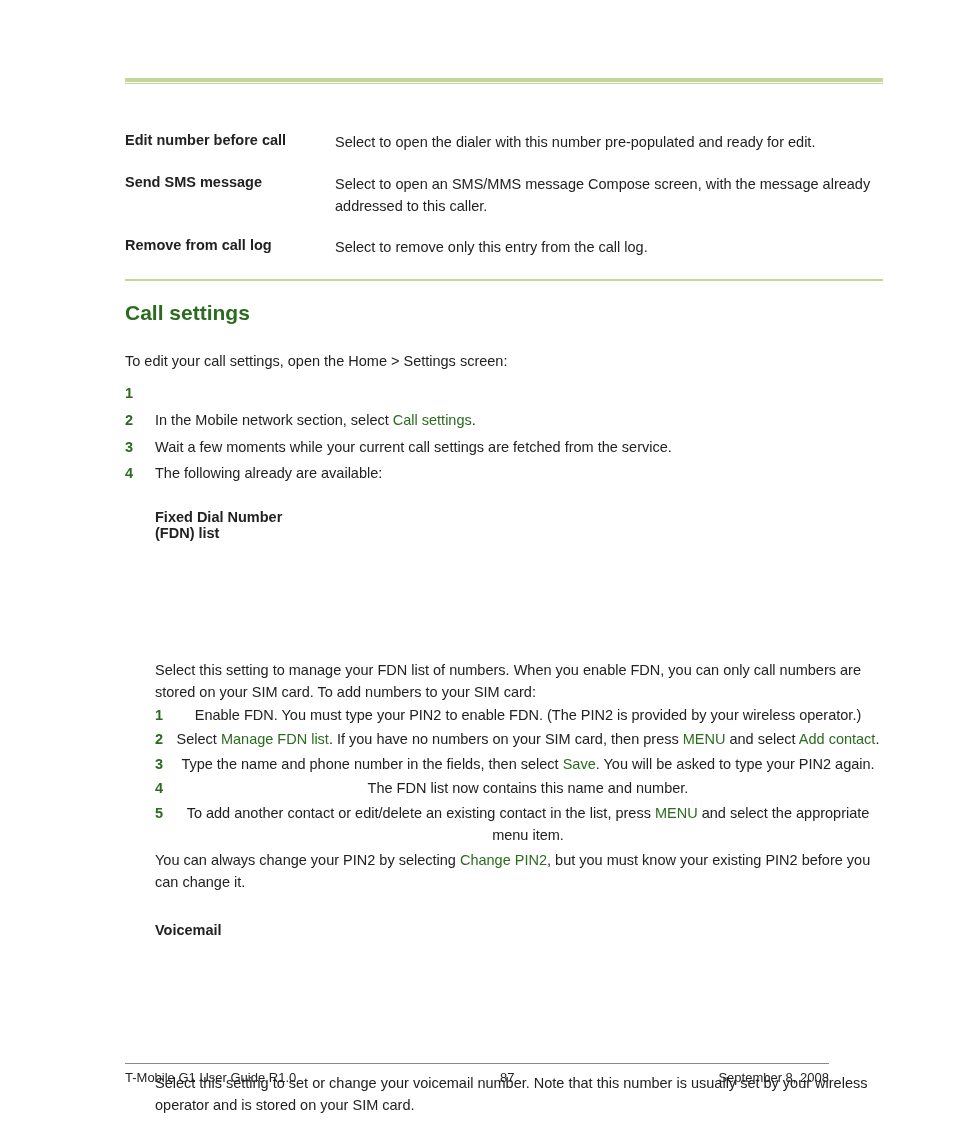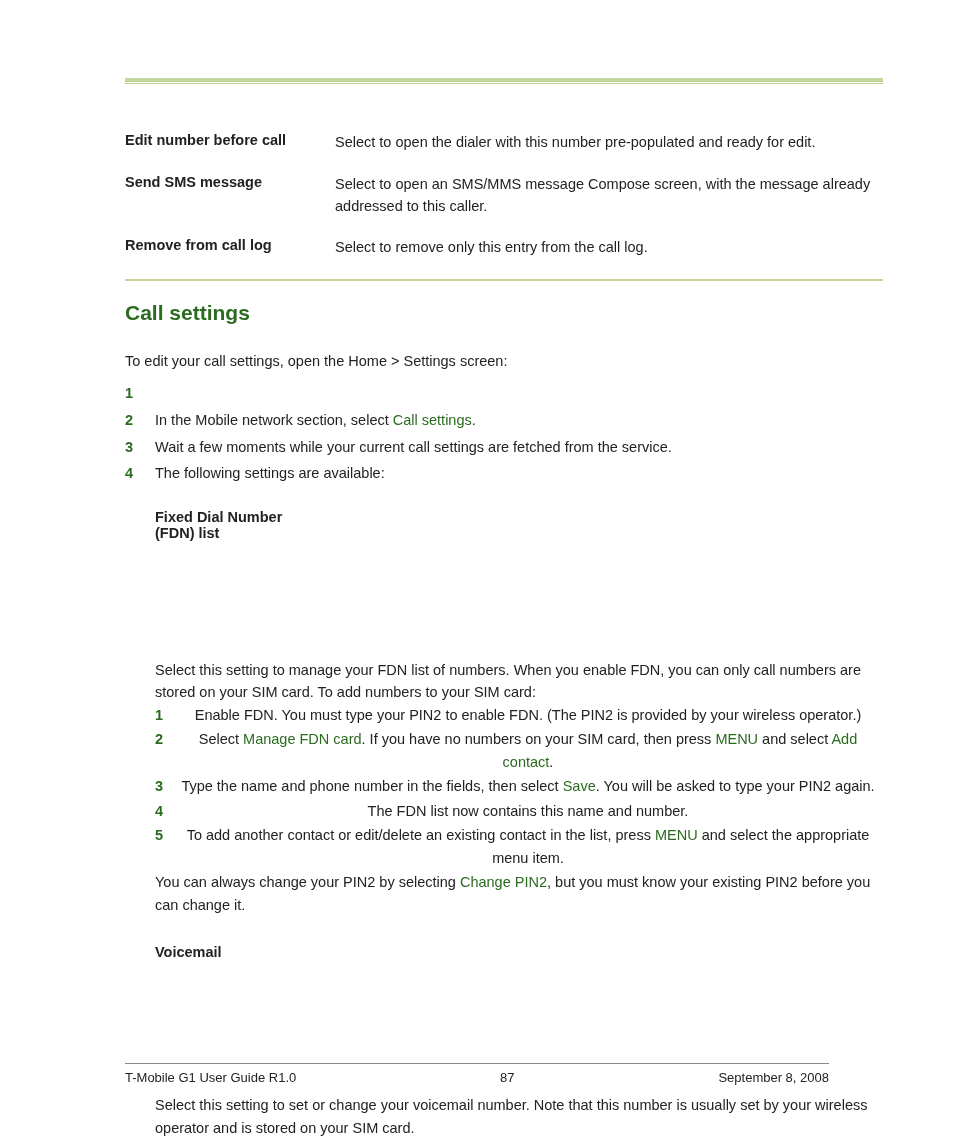--- a/index.html
+++ b/index.html
@@ -164,38 +164,38 @@
       <span>
         <span>In the Mobile network section, select </span><span class="kw">Call settings</span><span>.</span>
       </span>
     </li>
     <li>
       <span class="num">3</span>
       <span>Wait a few moments while your current call settings are fetched from the service.</span>
     </li>
     <li>
       <span class="num">4</span>
-      <span>The following settings are available:</span>
+      <span>The following already are available:</span>
     </li>
   </ol>
 
   <div class="sub-defs">
     <div class="sub-row">
       <div class="sub-term">Fixed Dial Number (FDN) list</div>
       <div class="sub-desc">
         <span>Select this setting to manage your FDN list of numbers. When you enable FDN, you can only call numbers are stored on your SIM card. To add numbers to your SIM card:</span>
         <ol class="inner">
           <li>
             <span class="inum">1</span>
             <span class="itxt">Enable FDN. You must type your PIN2 to enable FDN. (The PIN2 is provided by your wireless operator.)</span>
           </li>
           <li>
             <span class="inum">2</span>
             <span class="itxt">
-              <span>Select </span><span class="kw">Manage FDN card</span><span>. If you have no numbers on your SIM card, then press </span><span class="kw">MENU</span><span> and select </span><span class="kw">Add contact</span><span>.</span>
+              <span>Select </span><span class="kw">Manage FDN list</span><span>. If you have no numbers on your SIM card, then press </span><span class="kw">MENU</span><span> and select </span><span class="kw">Add contact</span><span>.</span>
             </span>
           </li>
           <li>
             <span class="inum">3</span>
             <span class="itxt">
               <span>Type the name and phone number in the fields, then select </span><span class="kw">Save</span><span>. You will be asked to type your PIN2 again.</span>
             </span>
           </li>
           <li>
             <span class="inum">4</span>

